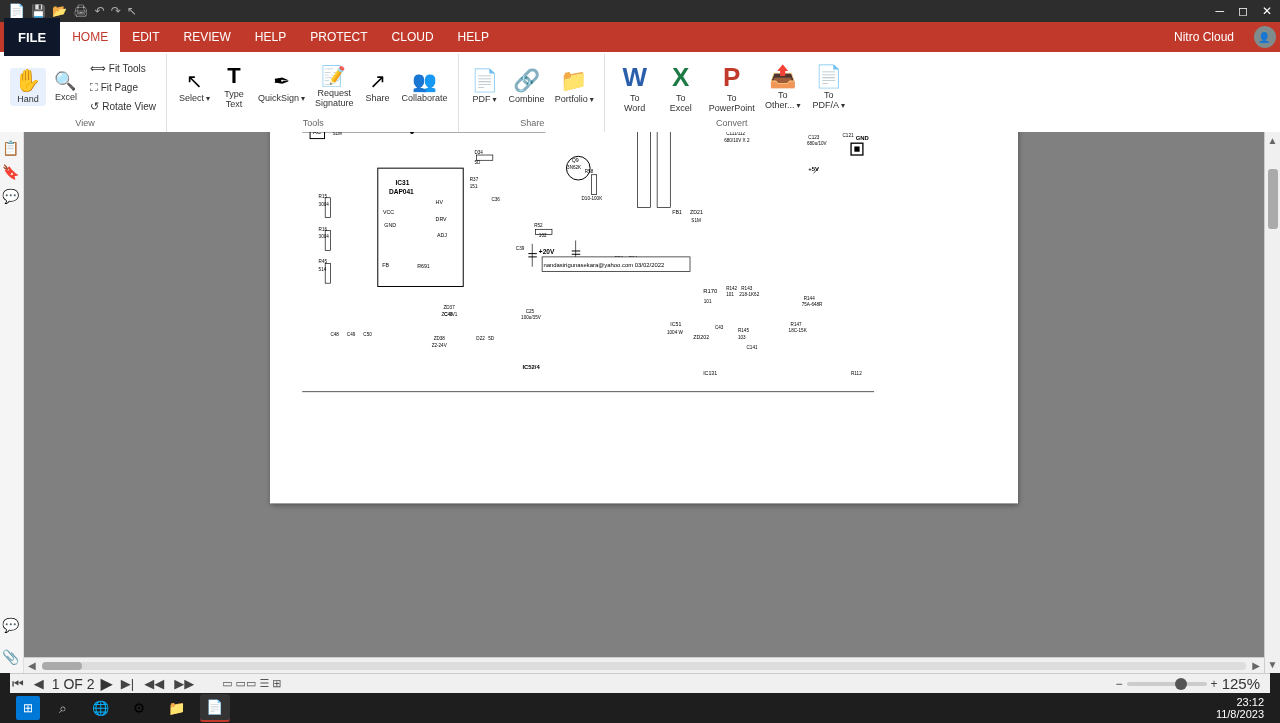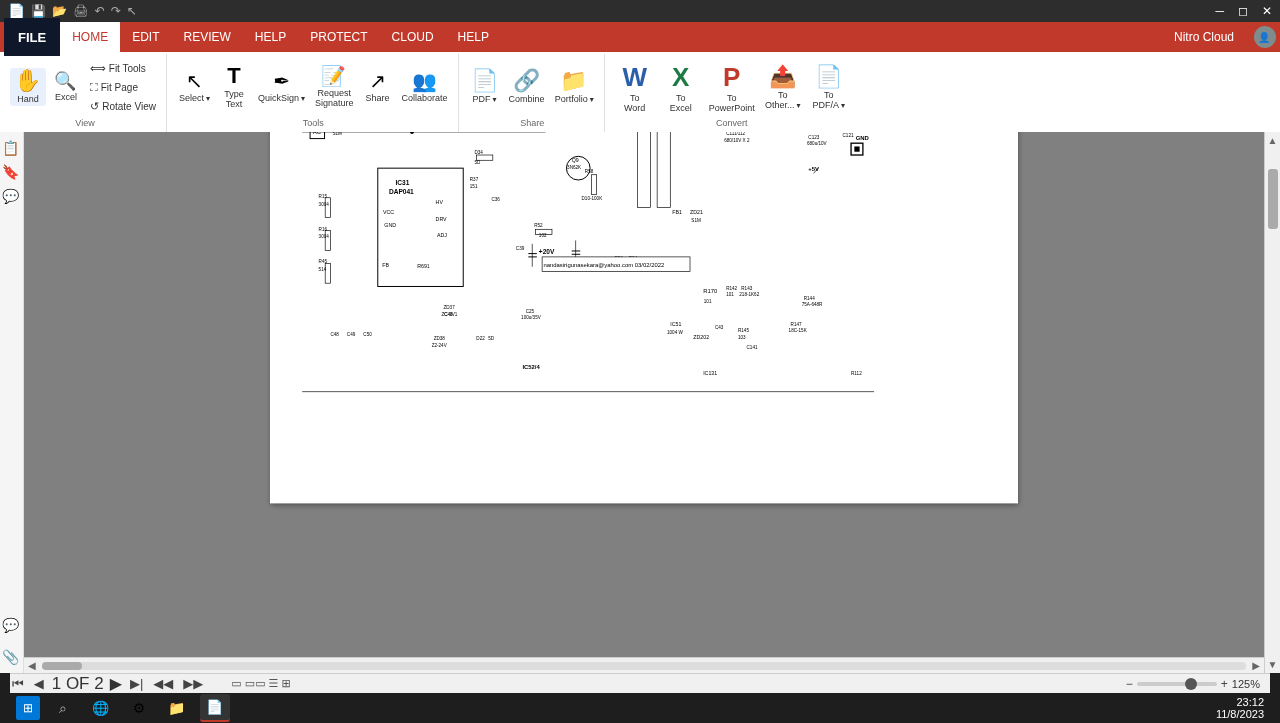--- a/index.html
+++ b/index.html
@@ -234,28 +234,28 @@
       width: 100%;
       height: 20px;
       background: #f0f0f0;
       border-top: 1px solid #ccc;
       display: flex;
       align-items: center;
       justify-content: center;
       gap: 6px;
     }
     .nav-btn { font-size: 13px; cursor: pointer; color: #444; padding: 0 2px; }
-    .page-info { font-size: 17px; color: #333; }
+    .page-info { font-size: 14px; color: #333; }
     .play-btn { font-size: 16px; cursor: pointer; color: #333; }
 
     
     .zoom-controls { display: flex; align-items: center; gap: 4px; margin-left: auto; margin-right: 10px; }
     .zoom-slider { width: 80px; height: 4px; background: #ccc; border-radius: 2px; position: relative; }
     .zoom-slider-thumb { width: 12px; height: 12px; background: #555; border-radius: 50%; position: absolute; top: -4px; left: 60%; }
-    .zoom-pct { font-size: 11px; color: #333; }
+    .zoom-pct { font-size: 15px; color: #333; }
     .view-icons { display: flex; gap: 3px; }
     .view-icon-btn { font-size: 11px; color: #555; cursor: pointer; }
 
     
     .taskbar-app { width: 30px; height: 28px; display: flex; align-items: center; justify-content: center; cursor: pointer; border-radius: 3px; }
     .win-btn { width: 24px; height: 24px; background: #0078d7; display: flex; align-items: center; justify-content: center; border-radius: 2px; }
     .time-display { margin-left: auto; color: #fff; font-size: 11px; text-align: right; }
 
     .to-btn {
       display: flex;

